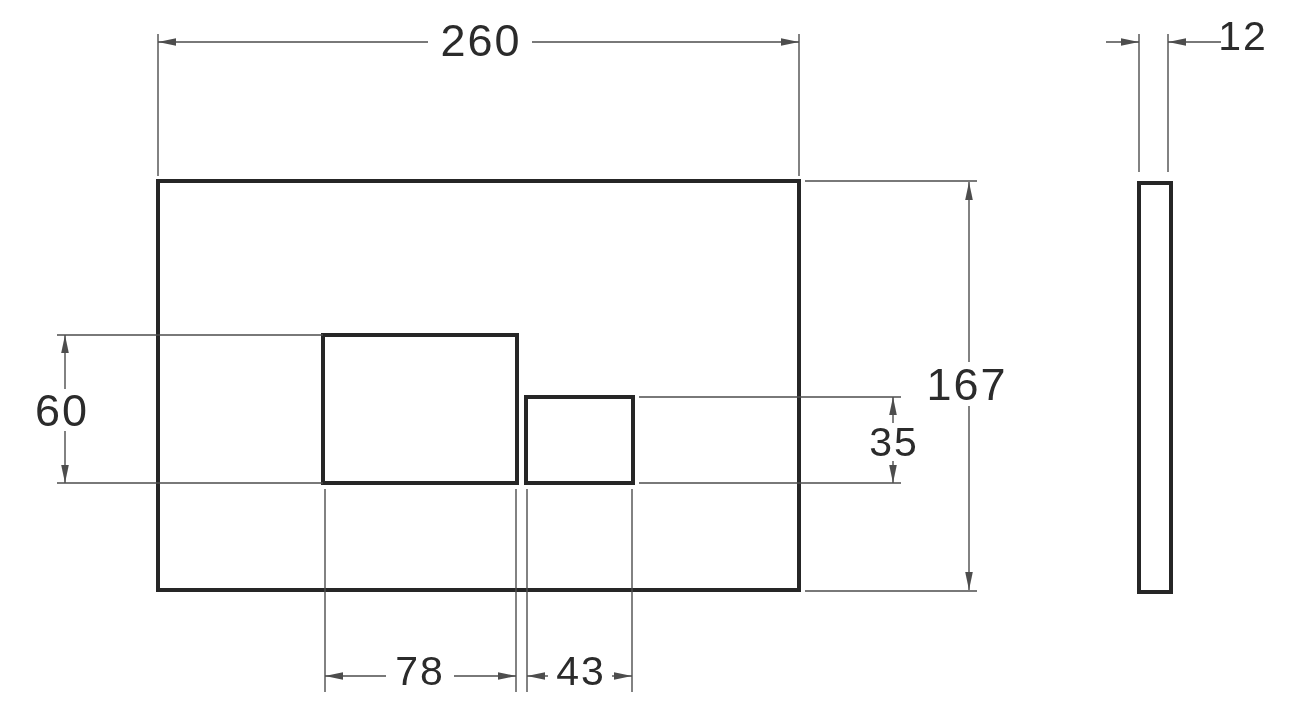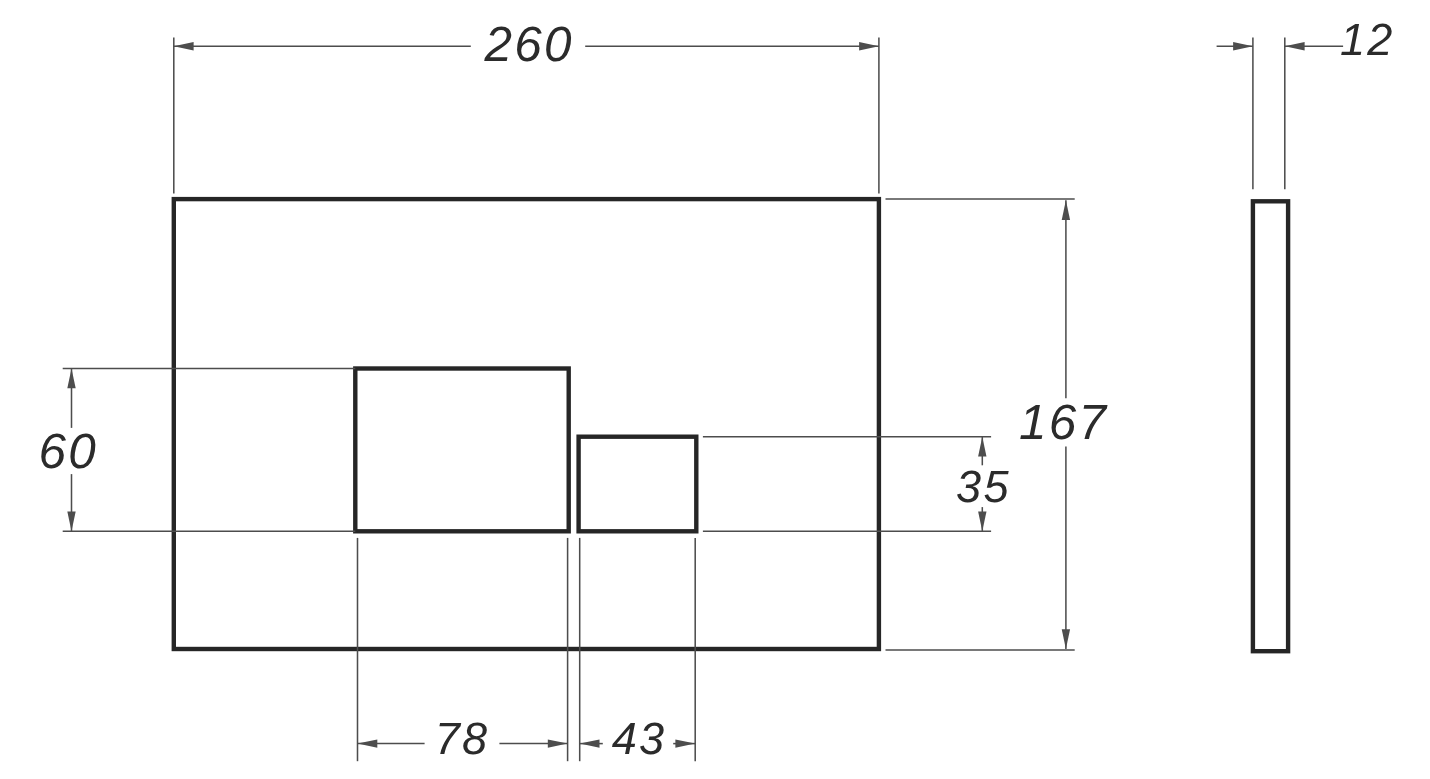--- a/index.html
+++ b/index.html
@@ -6,21 +6,20 @@
     margin: 0;
     padding: 0;
     background: #ffffff;
   }
   .canvas {
     position: relative;
     width: 1300px;
     height: 708px;
     background: #ffffff;
     overflow: hidden;
-    font-style: italic;
   }
   svg { display: block; }
   .dim-label {
     font-family: "Liberation Sans", "DejaVu Sans", sans-serif;
     font-weight: 400;
     letter-spacing: 2px;
   }
   .dim-label-lg { font-size: 45px; }
   .dim-label-sm { font-size: 41px; }
 </style>

